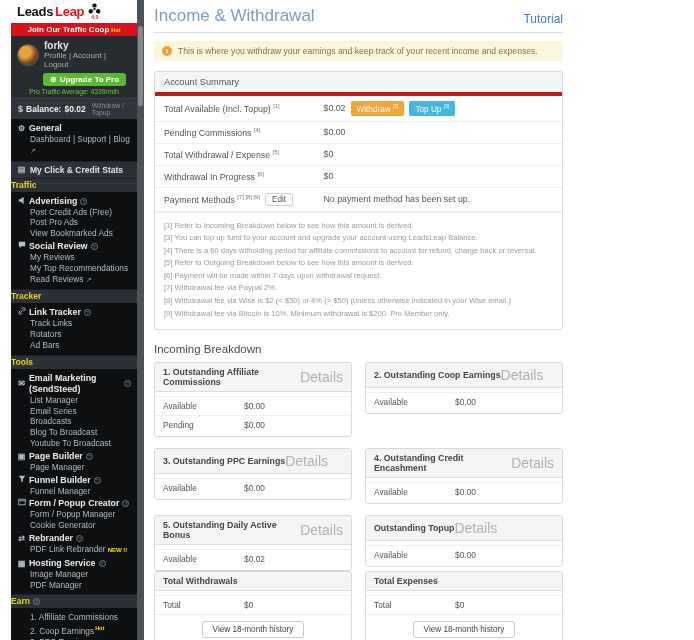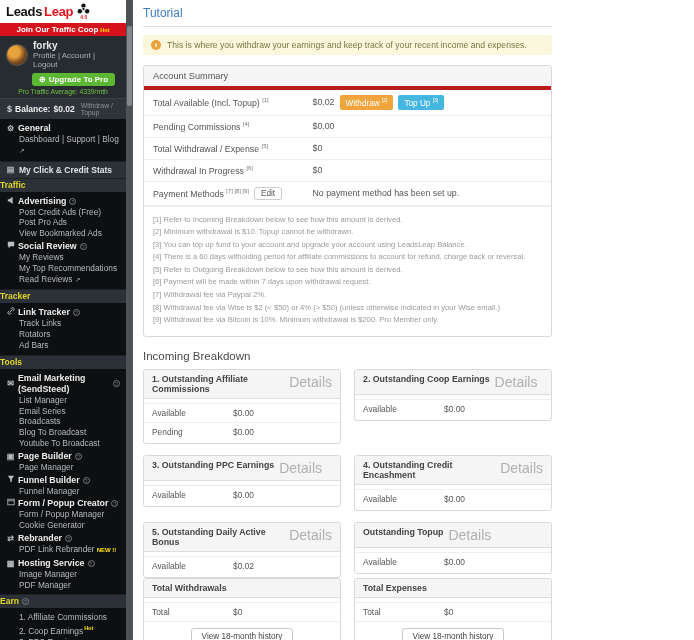--- a/index.html
+++ b/index.html
@@ -1,17 +1,17 @@
 <!DOCTYPE html>
 <html><head>
 <meta charset="utf-8">
 <style>
   * { margin:0; padding:0; box-sizing:border-box; }
   html,body { width:694px; height:640px; overflow:hidden; font-family:"Liberation Sans", sans-serif; background:#fff; }
-  .app { display:flex; width:560px; height:640px; }
+  .app { display:flex; width:560px; height:640px;margin-left:11px; }
 
   
   .sidebar { width:126px; height:640px; background:#0d0f11; overflow:hidden; flex:none; font-size:8.5px; }
   .logo-bar { background:#fff; height:23px; display:flex; align-items:center; padding:0 6px; gap:2px; }
   .logo-leads { font-size:13px; font-weight:bold; color:#111; letter-spacing:-0.3px; }
   .logo-leap  { font-size:13px; font-weight:bold; color:#e8131d; letter-spacing:-0.3px; }
   .logo-spin  { margin-left:2px; display:flex; flex-direction:column; align-items:center; }
   .logo-ver   { font-size:5px; color:#e8131d; font-weight:bold; }
   .coop-banner { background:#d6131c; color:#fff; height:13px; font-size:8px; font-weight:bold; display:flex; align-items:center; justify-content:center; gap:2px; }
   .coop-banner sup { color:#ffe400; font-size:5.5px; font-weight:bold; }
@@ -57,21 +57,21 @@
   .acct-label sup { font-size:5.8px; color:#777; }
   .acct-value { color:#555; font-size:8.8px; display:flex; align-items:center; gap:5px; }
   .btn-withdraw { background:#f0a43c; border:none; color:#fff; font-size:8.2px; border-radius:2px; padding:2px 6px; cursor:pointer; font-family:inherit; }
   .btn-topup { background:#45b6e0; border:none; color:#fff; font-size:8.2px; border-radius:2px; padding:2px 6px; cursor:pointer; font-family:inherit; }
   .btn-withdraw sup, .btn-topup sup { font-size:5px; }
   .btn-edit { background:#fff; border:1px solid #ccc; color:#555; font-size:8.2px; border-radius:3px; padding:1px 6px; cursor:pointer; font-family:inherit; }
   .footnotes { padding:7px 9px 9px; border-top:1px solid #eee; }
   .footnote { color:#9a9a9a; font-size:7.6px; line-height:12.6px; }
   .section-heading { color:#4a4a4a; font-size:11.5px; margin:13px 0 7px; }
   .grid2 { display:grid; grid-template-columns:1fr 1fr; gap:11px 13px; align-items:start; }
-  .bd-head { background:#f5f5f5; border-bottom:1px solid #ddd; padding:4px 8px; border-radius:3px 3px 0 0; display:flex; align-items:flex-start; gap:5px; }
+  .bd-head { background:#f5f5f5; border-bottom:1px solid #ddd; padding:4px 8px; border-radius:3px 3px 0 0; display:flex; align-items:center; }
   .bd-title { color:#444; font-size:8.8px; font-weight:bold; }
   .details-link { color:#b0b0b0; font-size:14px; cursor:pointer; }
   .bd-body { padding:4px 0 2px; }
   .bd-row { display:flex; padding:4px 8px; border-bottom:1px solid #eee;align-items:center; }
   .bd-row.last { border-bottom:none; }
   .bd-row.first { border-top:1px solid #eee; }
   .bd-label { width:45%; color:#555; font-size:8.4px; flex:none; }
   .bd-value { color:#555; font-size:8.4px; }
   .btn-row { display:flex; justify-content:center; padding:6px 8px 7px; }
   .btn-history { background:#fff; border:1px solid #c8c8c8; border-radius:3px; color:#444; font-size:8.2px; padding:3px 10px; cursor:pointer; font-family:inherit; }
@@ -246,20 +246,21 @@
 
   </div>
 
   <div class="side-scroll">
     <div class="side-thumb"></div>
   </div>
 
   <div class="main">
 
     <div class="title-row">
+      <h1 class="page-title">Income &amp; Withdrawal</h1>
       <span class="tutorial-link">Tutorial</span>
     </div>
 
     <div class="notice">
       <span class="notice-icon">i</span>
       <span class="notice-text">This is where you withdraw your earnings and keep track of your recent income and expenses.</span>
     </div>
 
     <div class="panel acct">
       <div class="panel-head">Account Summary</div>
@@ -299,21 +300,20 @@
       <div class="acct-row">
         <span class="acct-label">
             <span><span>Payment Methods</span> <sup>[7] [8] [9]</sup></span>
             <button class="btn-edit">Edit</button>
           </span>
         <span class="acct-value">No payment method has been set up.</span>
       </div>
 
       <div class="footnotes">
         <div class="footnote">[1] Refer to Incoming Breakdown below to see how this amount is derived.</div>
-        <div class="footnote">[2] Minimum withdrawal is $10. Topup cannot be withdrawn.</div>
         <div class="footnote">[3] You can top up fund to your account and upgrade your account using LeadsLeap Balance.</div>
         <div class="footnote">[4] There is a 60 days witholding period for affiliate commissions to account for refund, charge back or reversal.</div>
         <div class="footnote">[5] Refer to Outgoing Breakdown below to see how this amount is derived.</div>
         <div class="footnote">[6] Payment will be made within 7 days upon withdrawal request.</div>
         <div class="footnote">[7] Withdrawal fee via Paypal 2%.</div>
         <div class="footnote">[8] Withdrawal fee via Wise is $2 (&lt; $50) or 4% (&gt; $50) (unless otherwise indicated in your Wise email.)</div>
         <div class="footnote">[9] Withdrawal fee via Bitcoin is 10%. Minimum withdrawal is $200. Pro Member only.</div>
       </div>
     </div>
 

